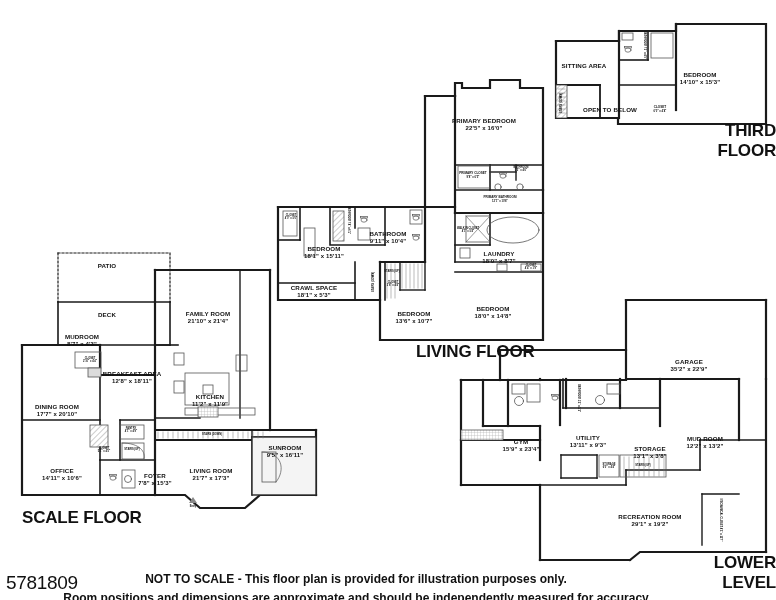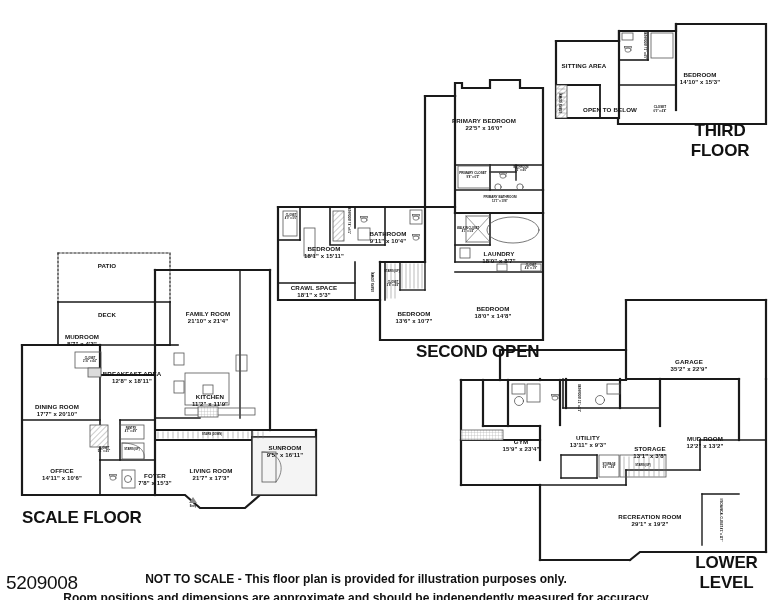--- a/index.html
+++ b/index.html
@@ -8,21 +8,21 @@
        font-family:"Liberation Sans","DejaVu Sans",sans-serif;color:#1a1a1a;}
   #plan{position:absolute;left:0;top:0;width:776px;height:600px;}
   .lbl{position:absolute;text-align:center;font-weight:bold;line-height:1.18;
        letter-spacing:.02em;color:#111;white-space:pre-line;transform:translate(-50%,-50%);}
   .lbl.rm{font-size:6.2px;}
   .lbl.rm .dim{font-weight:bold;font-size:6px;}
   .lbl.tiny{font-size:3.1px;letter-spacing:0;}
   .lbl.tiny .dim{font-size:2.7px;}
   .lbl.micro{font-size:2.6px;letter-spacing:0;}
   .lbl.floor{font-size:17px;font-weight:bold;letter-spacing:-.2px;
-             transform:translate(0,-50%);text-align:center;}
+             transform:translate(0,-50%);text-align:right;}
   .vert{writing-mode:vertical-rl;}
   .vert.flip{transform:translate(-50%,-50%) rotate(180deg);}
 
   
   #mls{position:absolute;left:6px;top:572px;font-size:19px;color:#111;
        font-family:"Liberation Sans",sans-serif;letter-spacing:-.3px;}
   #disclaimer{position:absolute;left:0;top:570px;width:712px;text-align:center;
               font-size:12px;font-weight:bold;line-height:1.55;color:#111;}
   #disclaimer div{display:block;}
 </style>
@@ -273,21 +273,21 @@
 <div class="lbl rm" style="left:493px;top:313px"><span>BEDROOM</span><br><span class="dim">18'0" x 14'8"</span></div>
 <div class="lbl rm" style="left:414px;top:318px"><span>BEDROOM</span><br><span class="dim">13'6" x 10'7"</span></div>
 <div class="lbl rm" style="left:324px;top:253px"><span>BEDROOM</span><br><span class="dim">18'1" x 15'11"</span></div>
 <div class="lbl rm" style="left:314px;top:292px"><span>CRAWL SPACE</span><br><span class="dim">18'1" x 5'3"</span></div>
 <div class="lbl rm" style="left:388px;top:238px"><span>BATHROOM</span><br><span class="dim">9'11" x 10'4"</span></div>
 <div class="lbl micro vert" style="left:348px;top:220px"><span>BATHROOM</span> <span>7'4" x 6'5"</span></div>
 <div class="lbl micro" style="left:291px;top:217px"><span>CLOSET</span><br><span>4'0" x 5'0"</span></div>
 <div class="lbl micro" style="left:393px;top:284px"><span>CLOSET</span><br><span>2'8" x 4'4"</span></div>
 <div class="lbl micro vert flip" style="left:374px;top:282px"><span>STAIRS (DOWN)</span></div>
 <div class="lbl micro" style="left:392px;top:272px"><span>STAIRS (UP)</span></div>
-<div class="lbl floor" style="left:416px;top:352px">SECOND OPEN</div>
+<div class="lbl floor" style="left:416px;top:352px">LIVING FLOOR</div>
 
 <div class="lbl rm" style="left:107px;top:266px"><span>PATIO</span></div>
 <div class="lbl rm" style="left:107px;top:315px"><span>DECK</span></div>
 <div class="lbl rm" style="left:82px;top:341px"><span>MUDROOM</span><br><span class="dim">8'7" x 4'3"</span></div>
 <div class="lbl rm" style="left:208px;top:318px"><span>FAMILY ROOM</span><br><span class="dim">21'10" x 21'4"</span></div>
 <div class="lbl rm" style="left:132px;top:378px"><span>BREAKFAST AREA</span><br><span class="dim">12'8" x 18'11"</span></div>
 <div class="lbl rm" style="left:57px;top:411px"><span>DINING ROOM</span><br><span class="dim">17'7" x 20'10"</span></div>
 <div class="lbl rm" style="left:210px;top:401px"><span>KITCHEN</span><br><span class="dim">11'2" x 11'9"</span></div>
 <div class="lbl rm" style="left:62px;top:475px"><span>OFFICE</span><br><span class="dim">14'11" x 10'6"</span></div>
 <div class="lbl rm" style="left:155px;top:480px"><span>FOYER</span><br><span class="dim">7'8" x 15'3"</span></div>
@@ -306,17 +306,17 @@
 <div class="lbl rm" style="left:588px;top:442px"><span>UTILITY</span><br><span class="dim">13'11" x 9'3"</span></div>
 <div class="lbl rm" style="left:650px;top:453px"><span>STORAGE</span><br><span class="dim">13'1" x 3'8"</span></div>
 <div class="lbl micro vert" style="left:578px;top:398px"><span>BATHROOM</span> <span>5'1" x 5'1"</span></div>
 <div class="lbl rm" style="left:705px;top:443px"><span>MUD ROOM</span><br><span class="dim">12'2" x 13'2"</span></div>
 <div class="lbl micro" style="left:609px;top:466px"><span>STORAGE</span><br><span>6'0" x 4'4"</span></div>
 <div class="lbl micro" style="left:643px;top:466px"><span>STAIRS (UP)</span></div>
 <div class="lbl rm" style="left:650px;top:521px"><span>RECREATION ROOM</span><br><span class="dim">29'1" x 19'2"</span></div>
 <div class="lbl micro vert" style="left:720px;top:520px"><span>MECHANICAL CLOSET</span> <span>4'1" x 11'7"</span></div>
 <div class="lbl floor" style="left:677px;top:573px">LOWER LEVEL</div>
 
-<div id="mls">5209008</div>
+<div id="mls">5781809</div>
 <div id="disclaimer">
   <div>NOT TO SCALE - This floor plan is provided for illustration purposes only.</div>
   <div>Room positions and dimensions are approximate and should be independently measured for accuracy</div>
 </div>
 
 </body></html>

